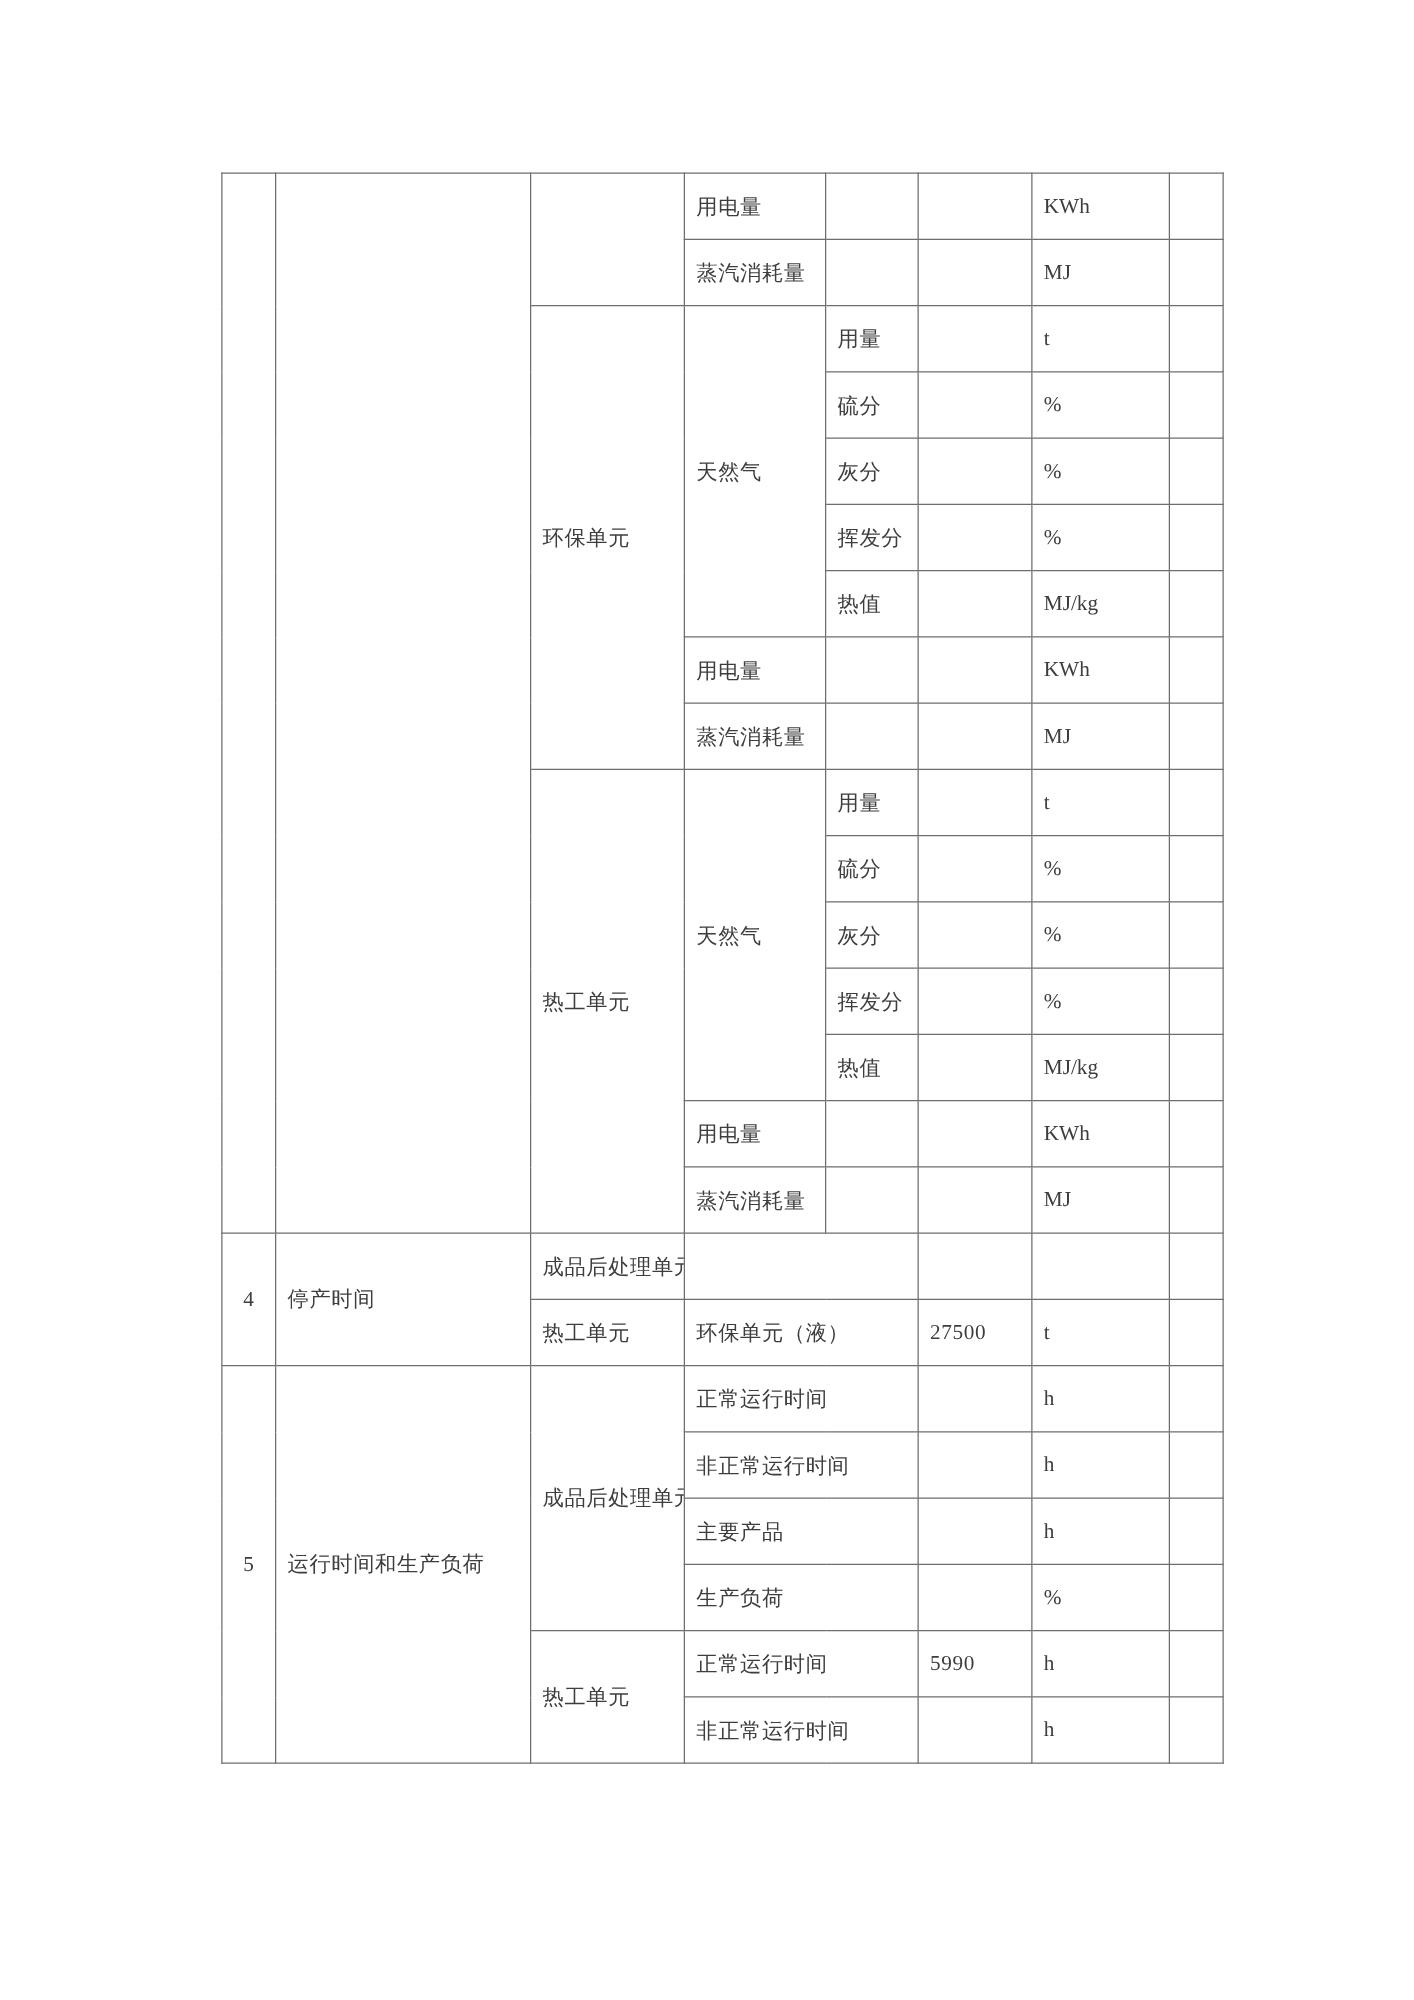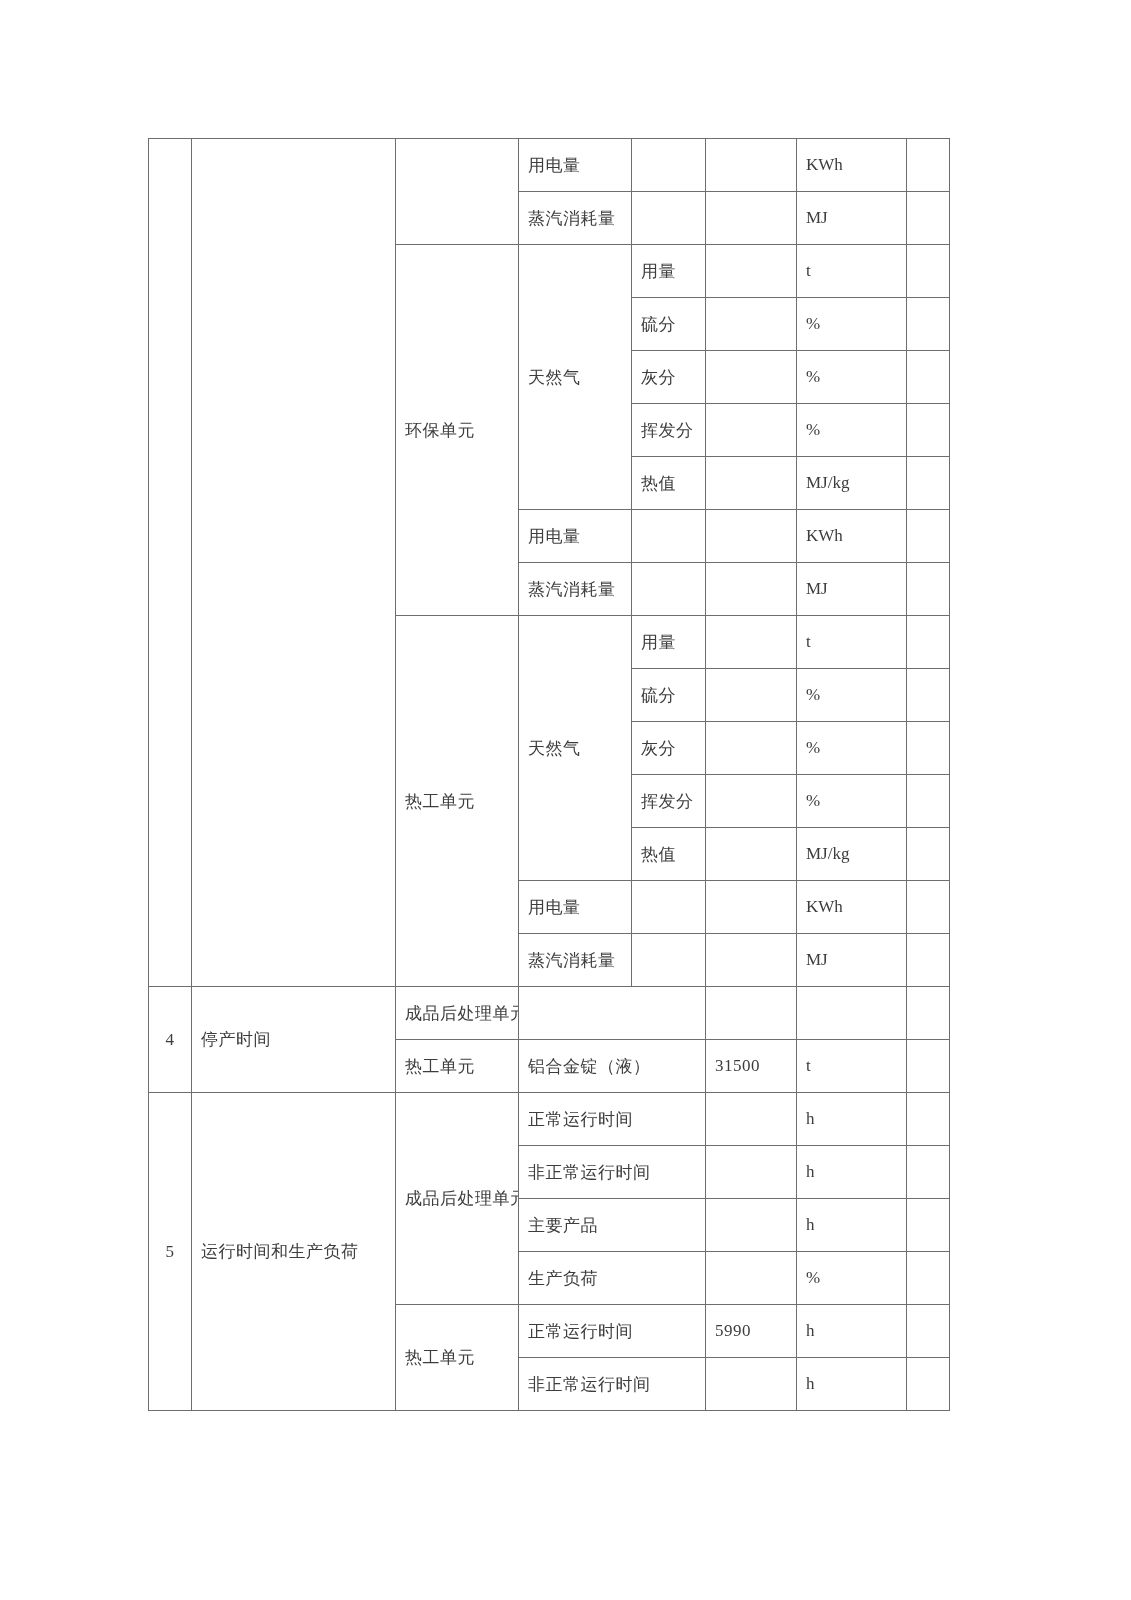--- a/index.html
+++ b/index.html
@@ -8,21 +8,21 @@
     background: #ffffff;
   }
   body {
     width: 1131px;
     height: 1600px;
     position: relative;
     font-family: "Liberation Serif", "DejaVu Serif", serif;
   }
   .doc-table {
     position: absolute;
-    left: 148px;
+    left: 177px;
     top: 138px;
     width: 801px;
     border-collapse: collapse;
     table-layout: fixed;
     font-family: Liberation Serif, serif;
   }
   .doc-table td {
     border: 1px solid #6e6e6e;
     height: 52px;
     padding: 0 0 0 9px;
@@ -174,22 +174,22 @@
     <td class="num" rowspan="2">4</td>
     <td rowspan="2">停产时间</td>
     <td>成品后处理单元</td>
     <td colspan="2"></td>
     <td></td>
     <td class="unitcol"></td>
     <td></td>
   </tr>
   <tr>
     <td>热工单元</td>
-    <td colspan="2">铝合金锭（液）</td>
-    <td>31500</td>
+    <td colspan="2">环保单元（液）</td>
+    <td>27500</td>
     <td class="unitcol">t</td>
     <td></td>
   </tr>
 
   <tr>
     <td class="num" rowspan="6">5</td>
     <td rowspan="6">运行时间和生产负荷</td>
     <td rowspan="4">成品后处理单元</td>
     <td colspan="2">正常运行时间</td>
     <td></td>

